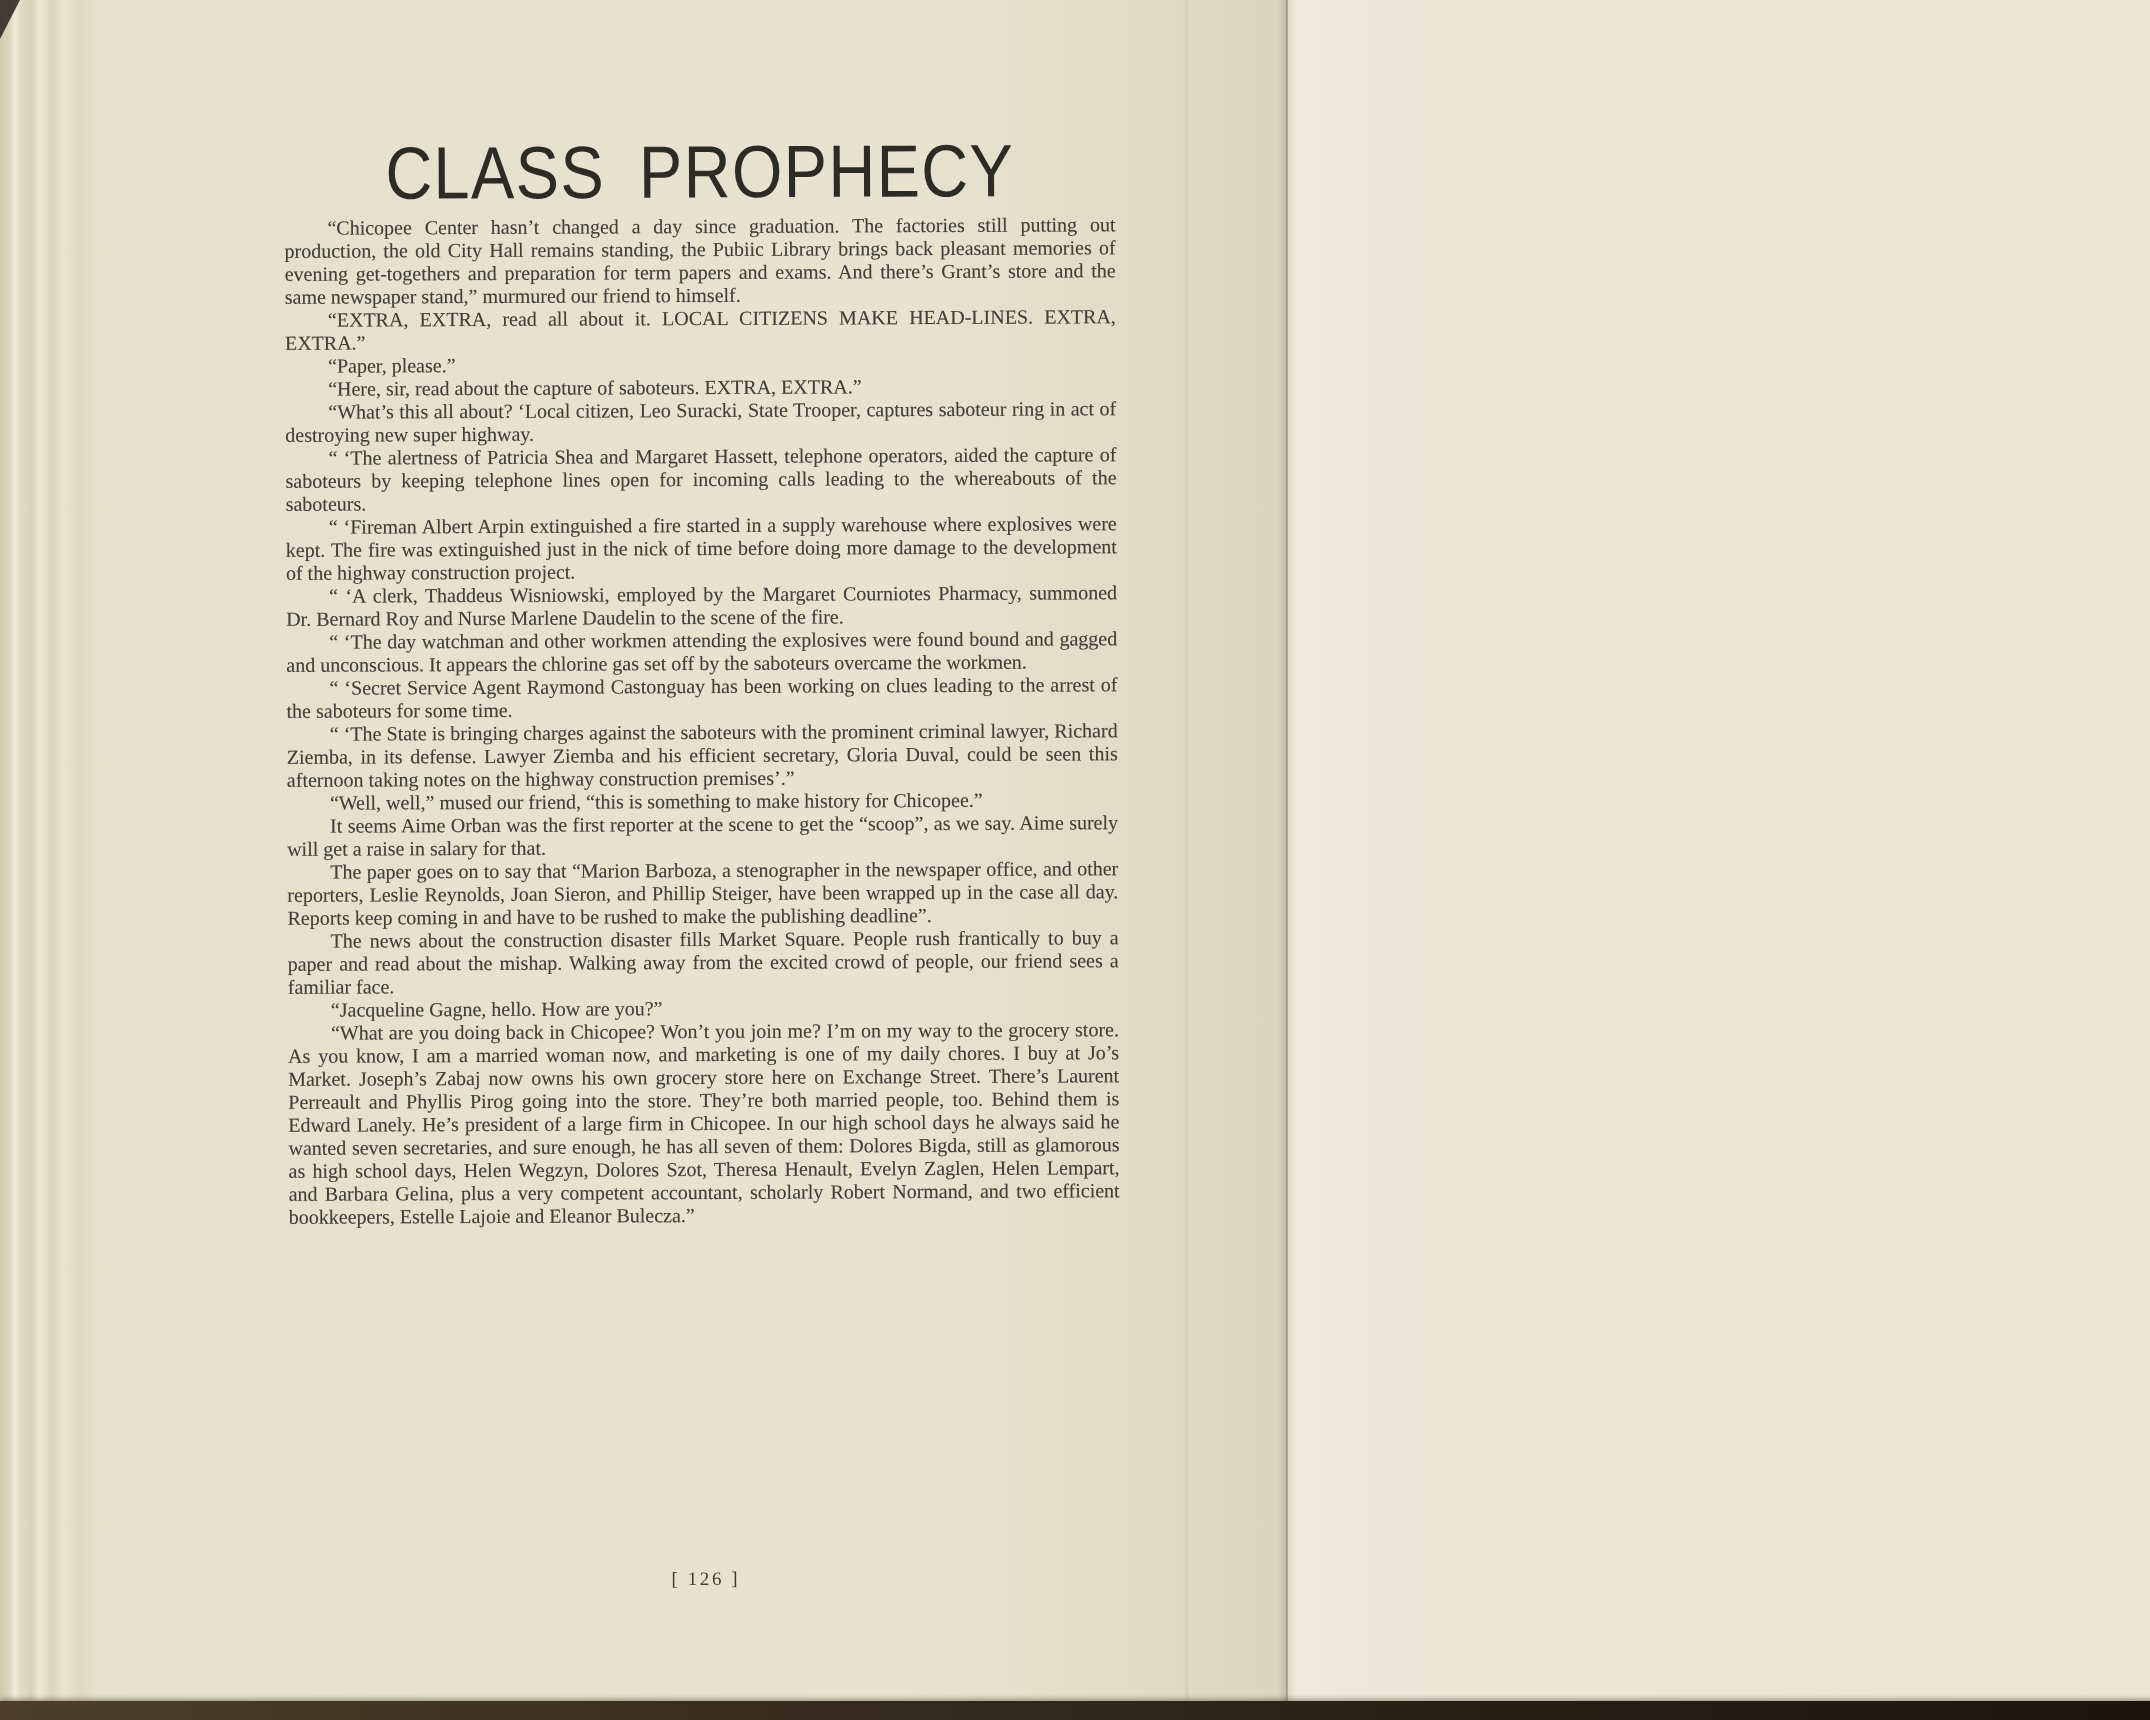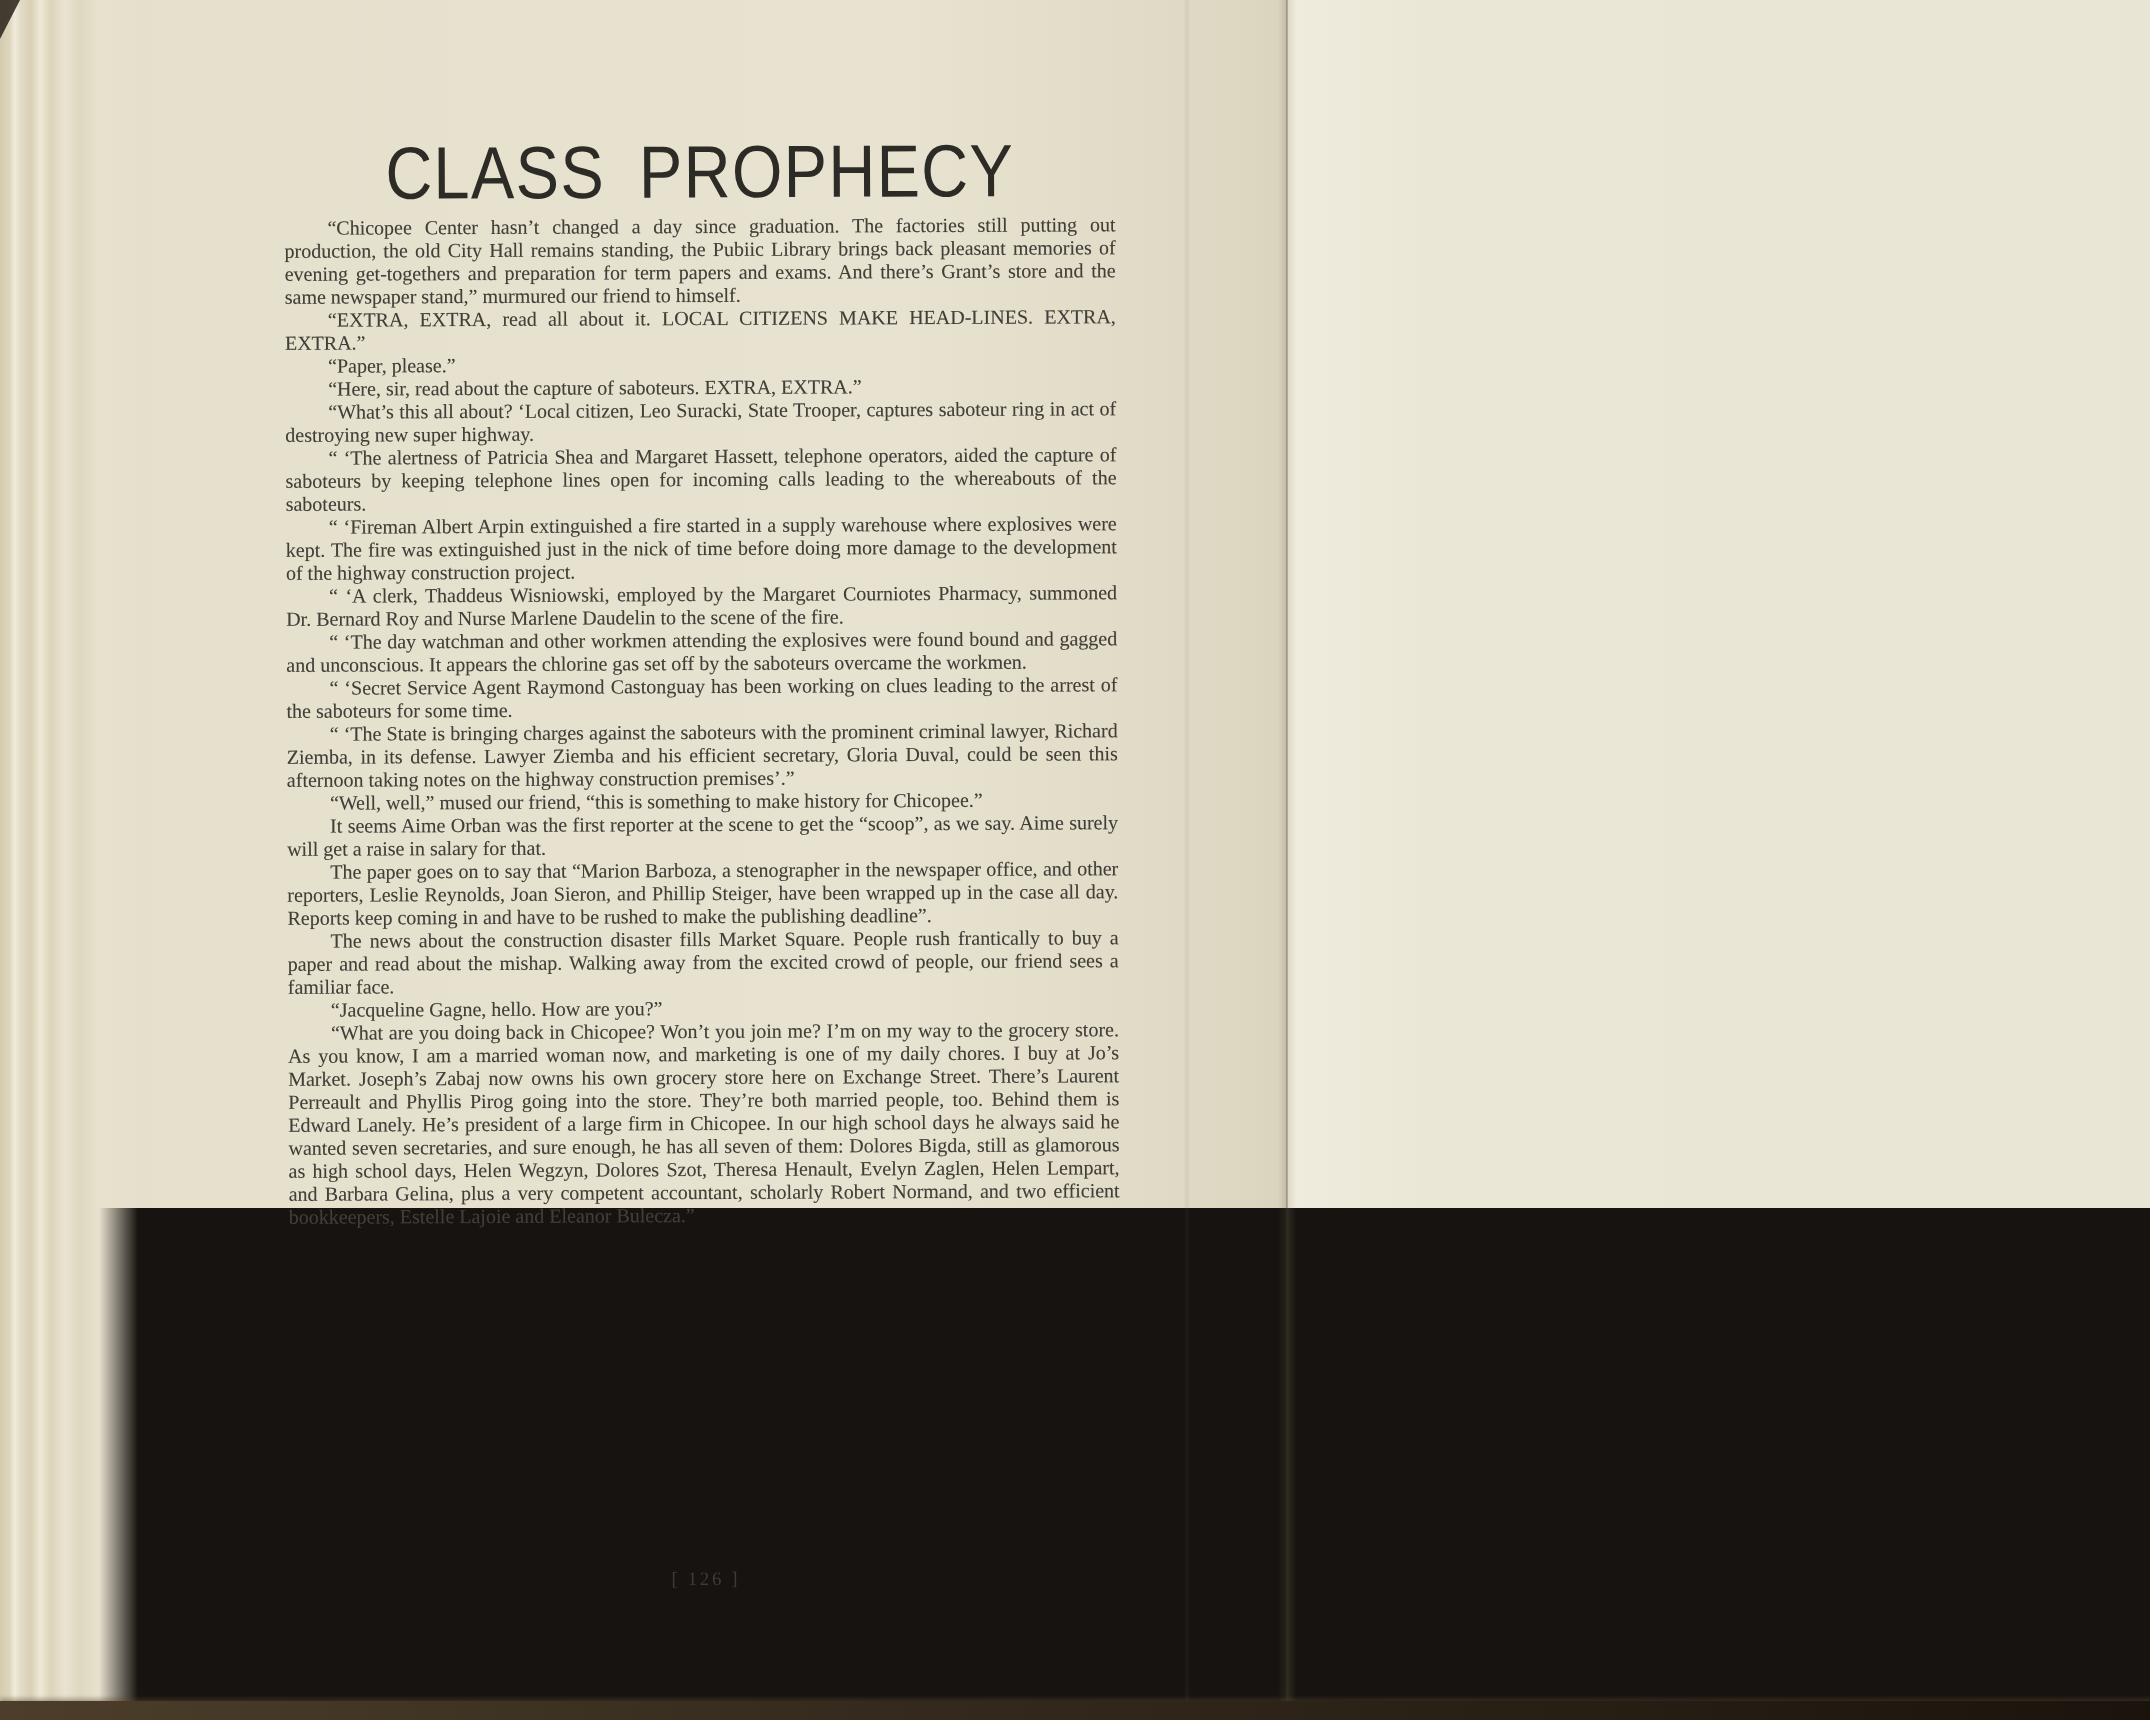--- a/index.html
+++ b/index.html
@@ -7,21 +7,21 @@
     background: #171310;
     width: 2488px; height: 1721px;
     overflow: hidden;
   }
   .spread {
     position: relative;
     width: 2488px; height: 1721px;
     font-family: "Liberation Serif", "DejaVu Serif", serif;
     color: var(--ink, #413f38);
   }
-  .page { position: absolute; top: 0; height: 1208px; }
+  .page { position: absolute; top: 0; height: 1701px; }
   .page-left {
     left: 0; width: 1287px;
     background: linear-gradient(to right,
       var(--paper-left, #e5e0cc) 0%,
       #e8e3d0 70%,
       #ddd7c2 97.5%,
       #d9d2bc 100%);
   }
   .page-right {
     left: 1287px; width: 1201px;

